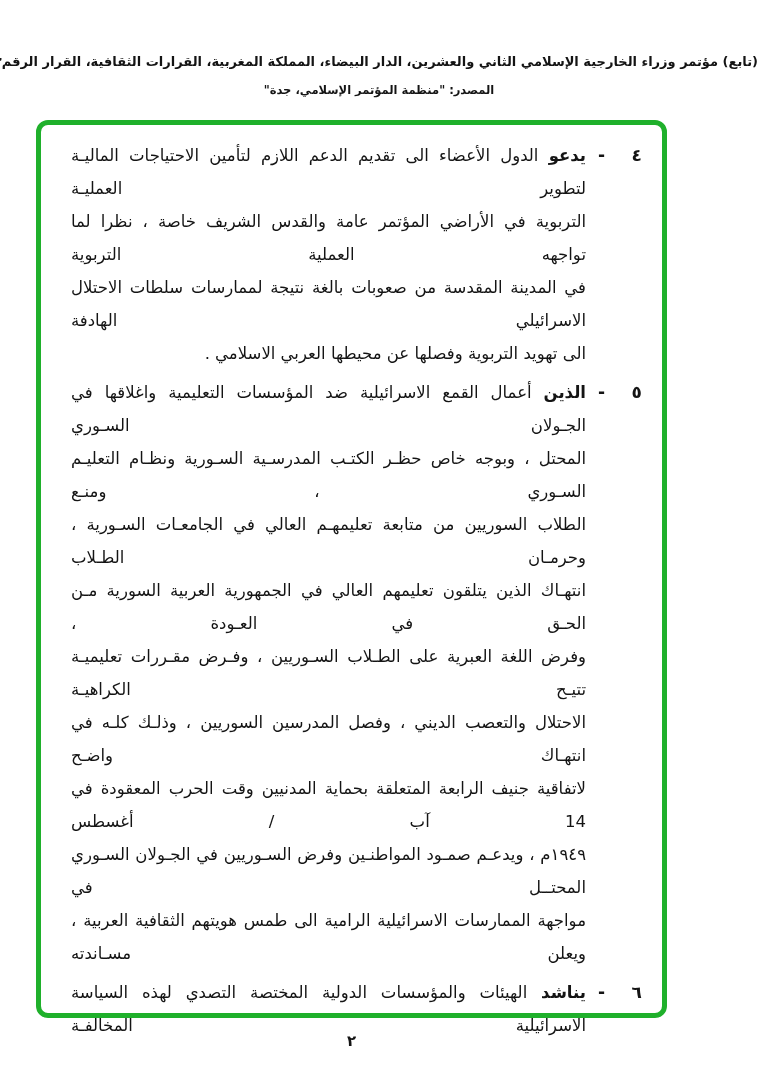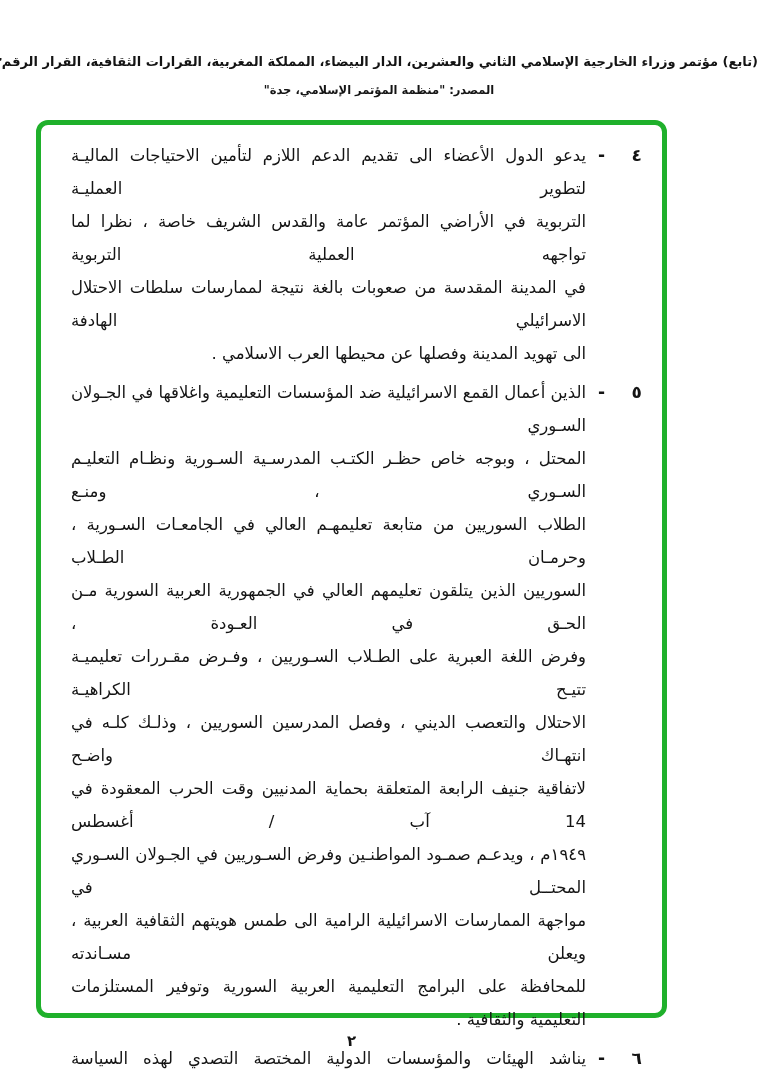--- a/index.html
+++ b/index.html
@@ -67,21 +67,21 @@
     font-size:16.5px;
     line-height:33px;
     text-align:justify;
     text-align-last:justify;
     white-space:normal;
   }
   .line.last{
     text-align-last:start;
   }
   .kw{
-    font-weight:normal;
+    font-weight:bold;
   }
   .page-number{
     position:absolute;
     top:1032px;
     left:36px;
     width:631px;
     text-align:center;
     font-weight:bold;
     font-size:15px;
   }
@@ -98,39 +98,38 @@
   <div class="content">
       <div class="item">
         <div class="num">
           <span>٤</span>
           <span>-</span>
         </div>
         <div class="body-lines">
           <div class="line"><b class="kw">يدعو</b> الدول الأعضاء الى تقديم الدعم اللازم لتأمين الاحتياجات الماليـة لتطوير العمليـة</div>
           <div class="line">التربوية في الأراضي المؤتمر عامة والقدس الشريف خاصة ، نظرا لما تواجهه العملية التربوية</div>
           <div class="line">في المدينة المقدسة من صعوبات بالغة نتيجة لممارسات سلطات الاحتلال الاسرائيلي الهادفة</div>
-          <div class="line last">الى تهويد المدينة وفصلها عن محيطها العرب الاسلامي .</div>
+          <div class="line last">الى تهويد التربوية وفصلها عن محيطها العربي الاسلامي .</div>
         </div>
       </div>
       <div class="item">
         <div class="num">
           <span>٥</span>
           <span>-</span>
         </div>
         <div class="body-lines">
           <div class="line"><b class="kw">الذين</b> أعمال القمع الاسرائيلية ضد المؤسسات التعليمية واغلاقها في الجـولان السـوري</div>
           <div class="line">المحتل ، وبوجه خاص حظـر الكتـب المدرسـية السـورية ونظـام التعليـم السـوري ، ومنـع</div>
           <div class="line">الطلاب السوريين من متابعة تعليمهـم العالي في الجامعـات السـورية ، وحرمـان الطـلاب</div>
-          <div class="line">السوريين الذين يتلقون تعليمهم العالي في الجمهورية العربية السورية مـن الحـق في العـودة ،</div>
+          <div class="line">انتهـاك الذين يتلقون تعليمهم العالي في الجمهورية العربية السورية مـن الحـق في العـودة ،</div>
           <div class="line">وفرض اللغة العبرية على الطـلاب السـوريين ، وفـرض مقـررات تعليميـة تتيـح الكراهيـة</div>
           <div class="line">الاحتلال والتعصب الديني ، وفصل المدرسين السوريين ، وذلـك كلـه في انتهـاك واضـح</div>
           <div class="line">لاتفاقية جنيف الرابعة المتعلقة بحماية المدنيين وقت الحرب المعقودة في 14 آب / أغسطس</div>
           <div class="line">١٩٤٩م ، ويدعـم صمـود المواطنـين وفرض السـوريين في الجـولان السـوري المحتــل في</div>
           <div class="line">مواجهة الممارسات الاسرائيلية الرامية الى طمس هويتهم الثقافية العربية ، ويعلن مسـاندته</div>
-          <div class="line last">للمحافظة على البرامج التعليمية العربية السورية وتوفير المستلزمات التعليمية والثقافية .</div>
         </div>
       </div>
       <div class="item">
         <div class="num">
           <span>٦</span>
           <span>-</span>
         </div>
         <div class="body-lines">
           <div class="line"><b class="kw">يناشد</b> الهيئات والمؤسسات الدولية المختصة التصدي لهذه السياسة الاسرائيلية المخالفـة</div>
         </div>

